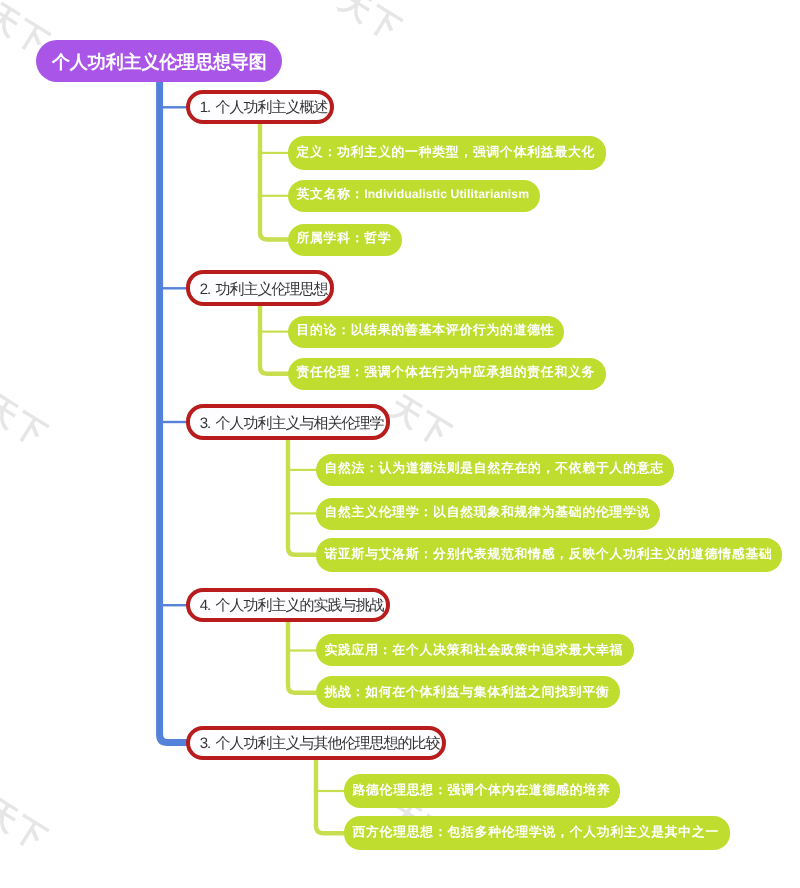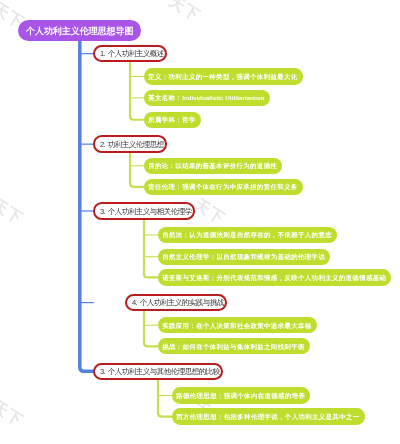--- a/index.html
+++ b/index.html
@@ -89,21 +89,21 @@
       </div>
       <div class="leaf" style="left: 157.622px; top: 226.8px; width: 179.466px; height: 16.3px;">
         <span>自然法：认为道德法则是自然存在的，不依赖于人的意志</span>
       </div>
       <div class="leaf" style="left: 157.622px; top: 248.55px; width: 172.684px; height: 16.3px;">
         <span>自然主义伦理学：以自然现象和规律为基础的伦理学说</span>
       </div>
       <div class="leaf" style="left: 157.622px; top: 269.25px; width: 233.794px; height: 16.3px;">
         <span>诺亚斯与艾洛斯：分别代表规范和情感，反映个人功利主义的道德情感基础</span>
       </div>
-      <div class="main" style="left: 93.3px; top: 293.9px; width: 101.444px; height: 17.4px; margin-left: 32px;">
+      <div class="main" style="left: 93.3px; top: 293.9px; width: 101.444px; height: 17.4px;">
         <span>4. 个人功利主义的实践与挑战</span>
       </div>
       <div class="leaf" style="left: 157.622px; top: 317.1px; width: 159.106px; height: 16.3px;">
         <span>实践应用：在个人决策和社会政策中追求最大幸福</span>
       </div>
       <div class="leaf" style="left: 157.622px; top: 338.2px; width: 152.309px; height: 16.3px;">
         <span>挑战：如何在个体利益与集体利益之间找到平衡</span>
       </div>
       <div class="main" style="left: 93.3px; top: 362.6px; width: 129.444px; height: 17.4px;">
         <span>3. 个人功利主义与其他伦理思想的比较</span>

